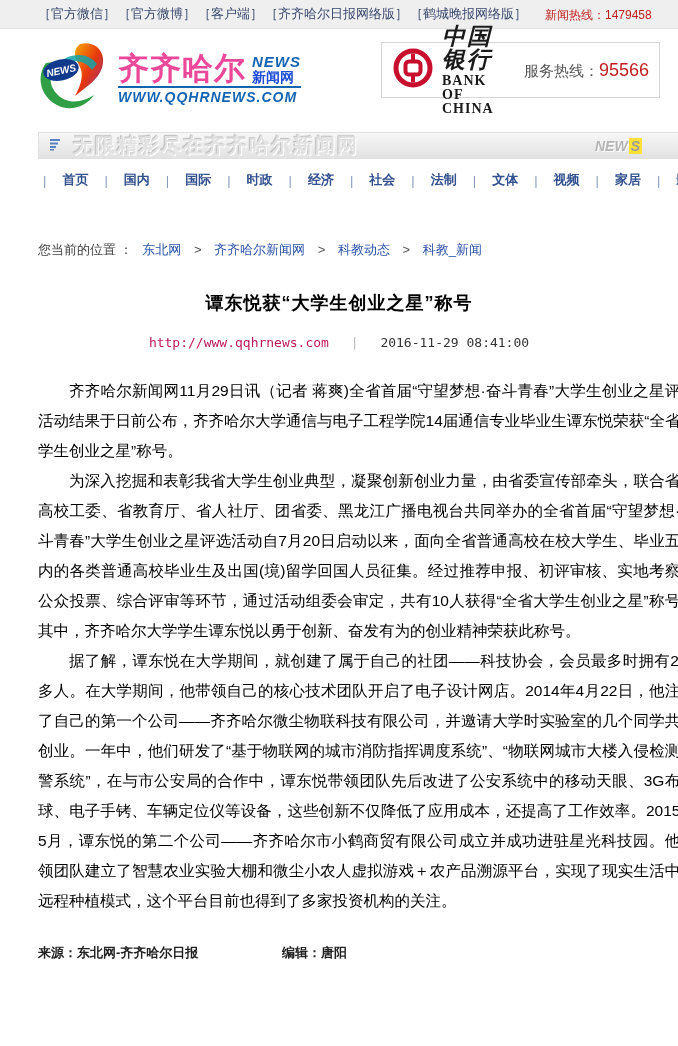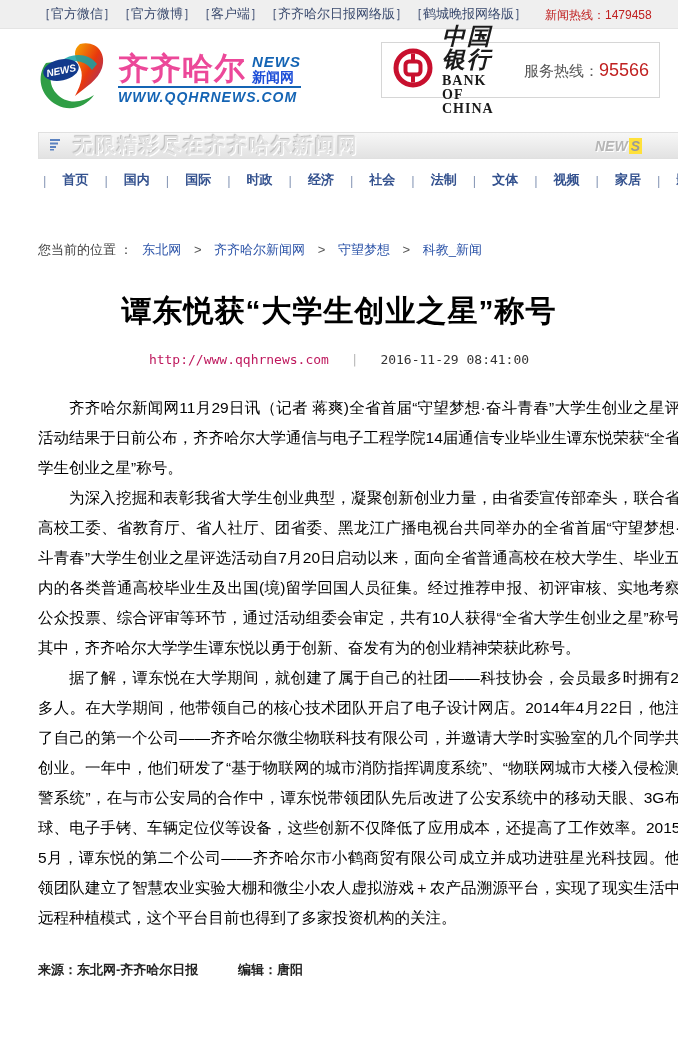--- a/index.html
+++ b/index.html
@@ -66,39 +66,39 @@
 
   
   .breadcrumb{margin:49px 0 0 38px;font-size:13px;color:#444;}
   .breadcrumb a{color:#2b53a8;text-decoration:none;}
   .breadcrumb .bsep{color:#555;margin:0 9px;}
   .breadcrumb .blabel{margin-right:6px;}
 
   
   .article-title{
     width:678px;margin-top:32px;text-align:center;
-    font-size:30px;font-weight:bold;color:#000;letter-spacing:1px;
+    font-size:18px;font-weight:bold;color:#000;letter-spacing:1px;
   }
   .article-meta{
     width:678px;margin-top:20px;text-align:center;
     font-family:"DejaVu Sans Mono","Liberation Mono",monospace;font-size:13px;
   }
   .meta-url{color:#be185d;text-decoration:none;}
   .meta-sep{color:#b9b9b9;margin:0 14px;}
   .meta-date{color:#333;}
 
   .article-body{
     margin:26px 34px 0 38px;font-size:15.5px;line-height:30px;color:#000;
     text-align:justify;font-family:"Liberation Sans","DejaVu Sans",sans-serif;
   }
   .article-body p{margin:0;padding:0;text-indent:2em;}
 
   
   .footer{margin:28px 0 0 38px;font-size:13px;font-weight:bold;color:#222;}
-  .footer .editor{margin-left:36px;text-align:center;}
+  .footer .editor{margin-left:80px;text-align:center;}
 </style>
 </head>
 <body>
 
 <div class="inner">
 
   <div class="topbar">
     <a href="#">［官方微信］</a>
     <a href="#">［官方微博］</a>
     <a href="#">［客户端］</a>
@@ -193,21 +193,21 @@
     <a href="#">影视</a>
 
   </div>
 
   <div class="breadcrumb">
     <span class="blabel">您当前的位置 ：</span>
     <a href="#">东北网</a>
     <span class="bsep">&gt;</span>
     <a href="#">齐齐哈尔新闻网</a>
     <span class="bsep">&gt;</span>
-    <a href="#">守望梦想</a>
+    <a href="#">科教动态</a>
     <span class="bsep">&gt;</span>
     <a href="#">科教_新闻</a>
   </div>
 
   <div class="article-title">谭东悦获“大学生创业之星”称号</div>
 
   <div class="article-meta">
     <a class="meta-url" href="#">http://www.qqhrnews.com</a>
     <span class="meta-sep">|</span>
     <span class="meta-date">2016-11-29 08:41:00</span>

